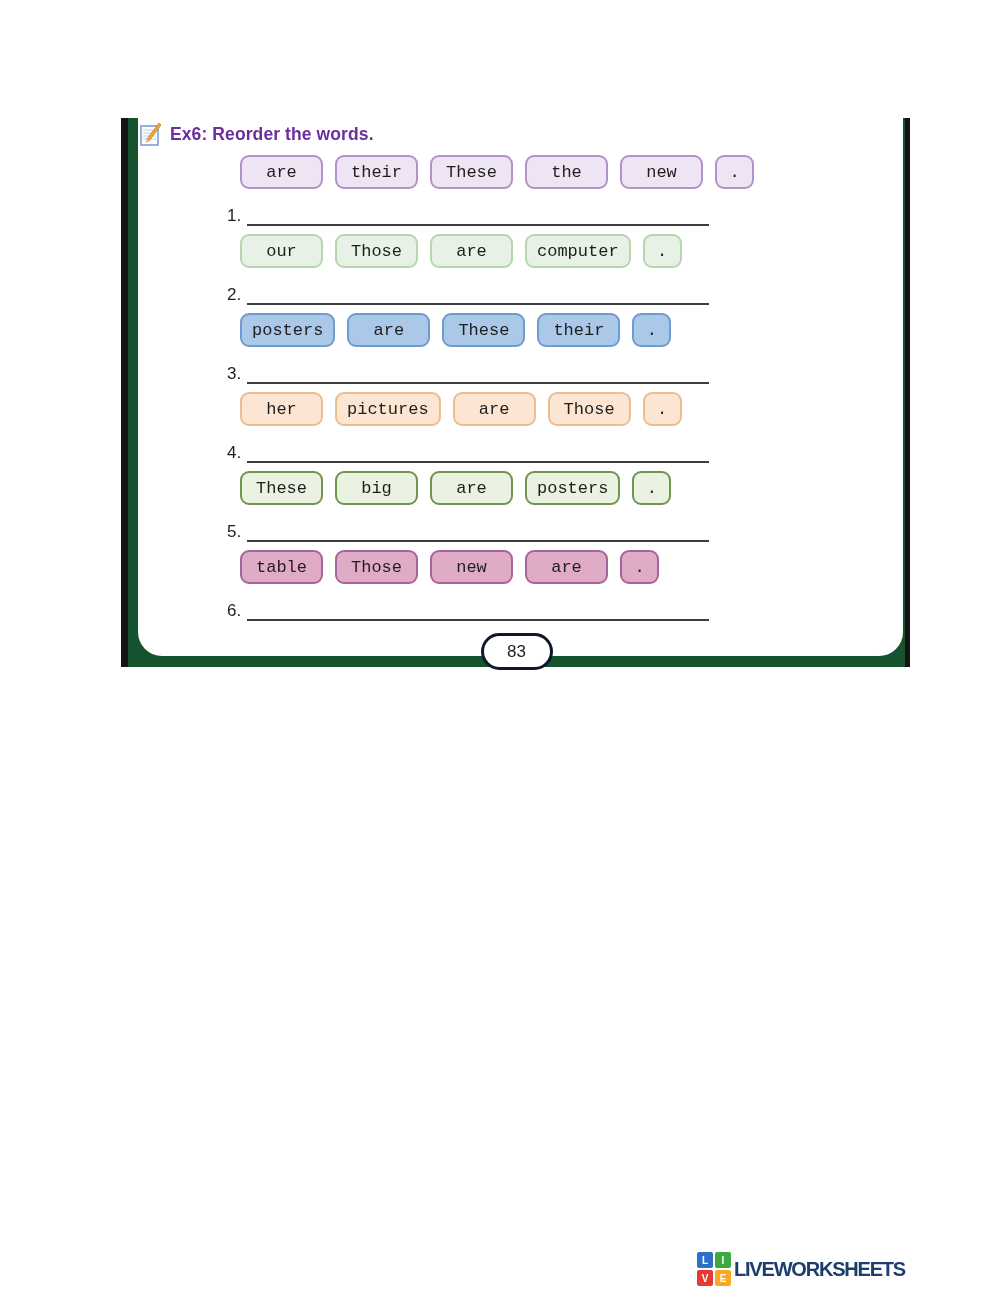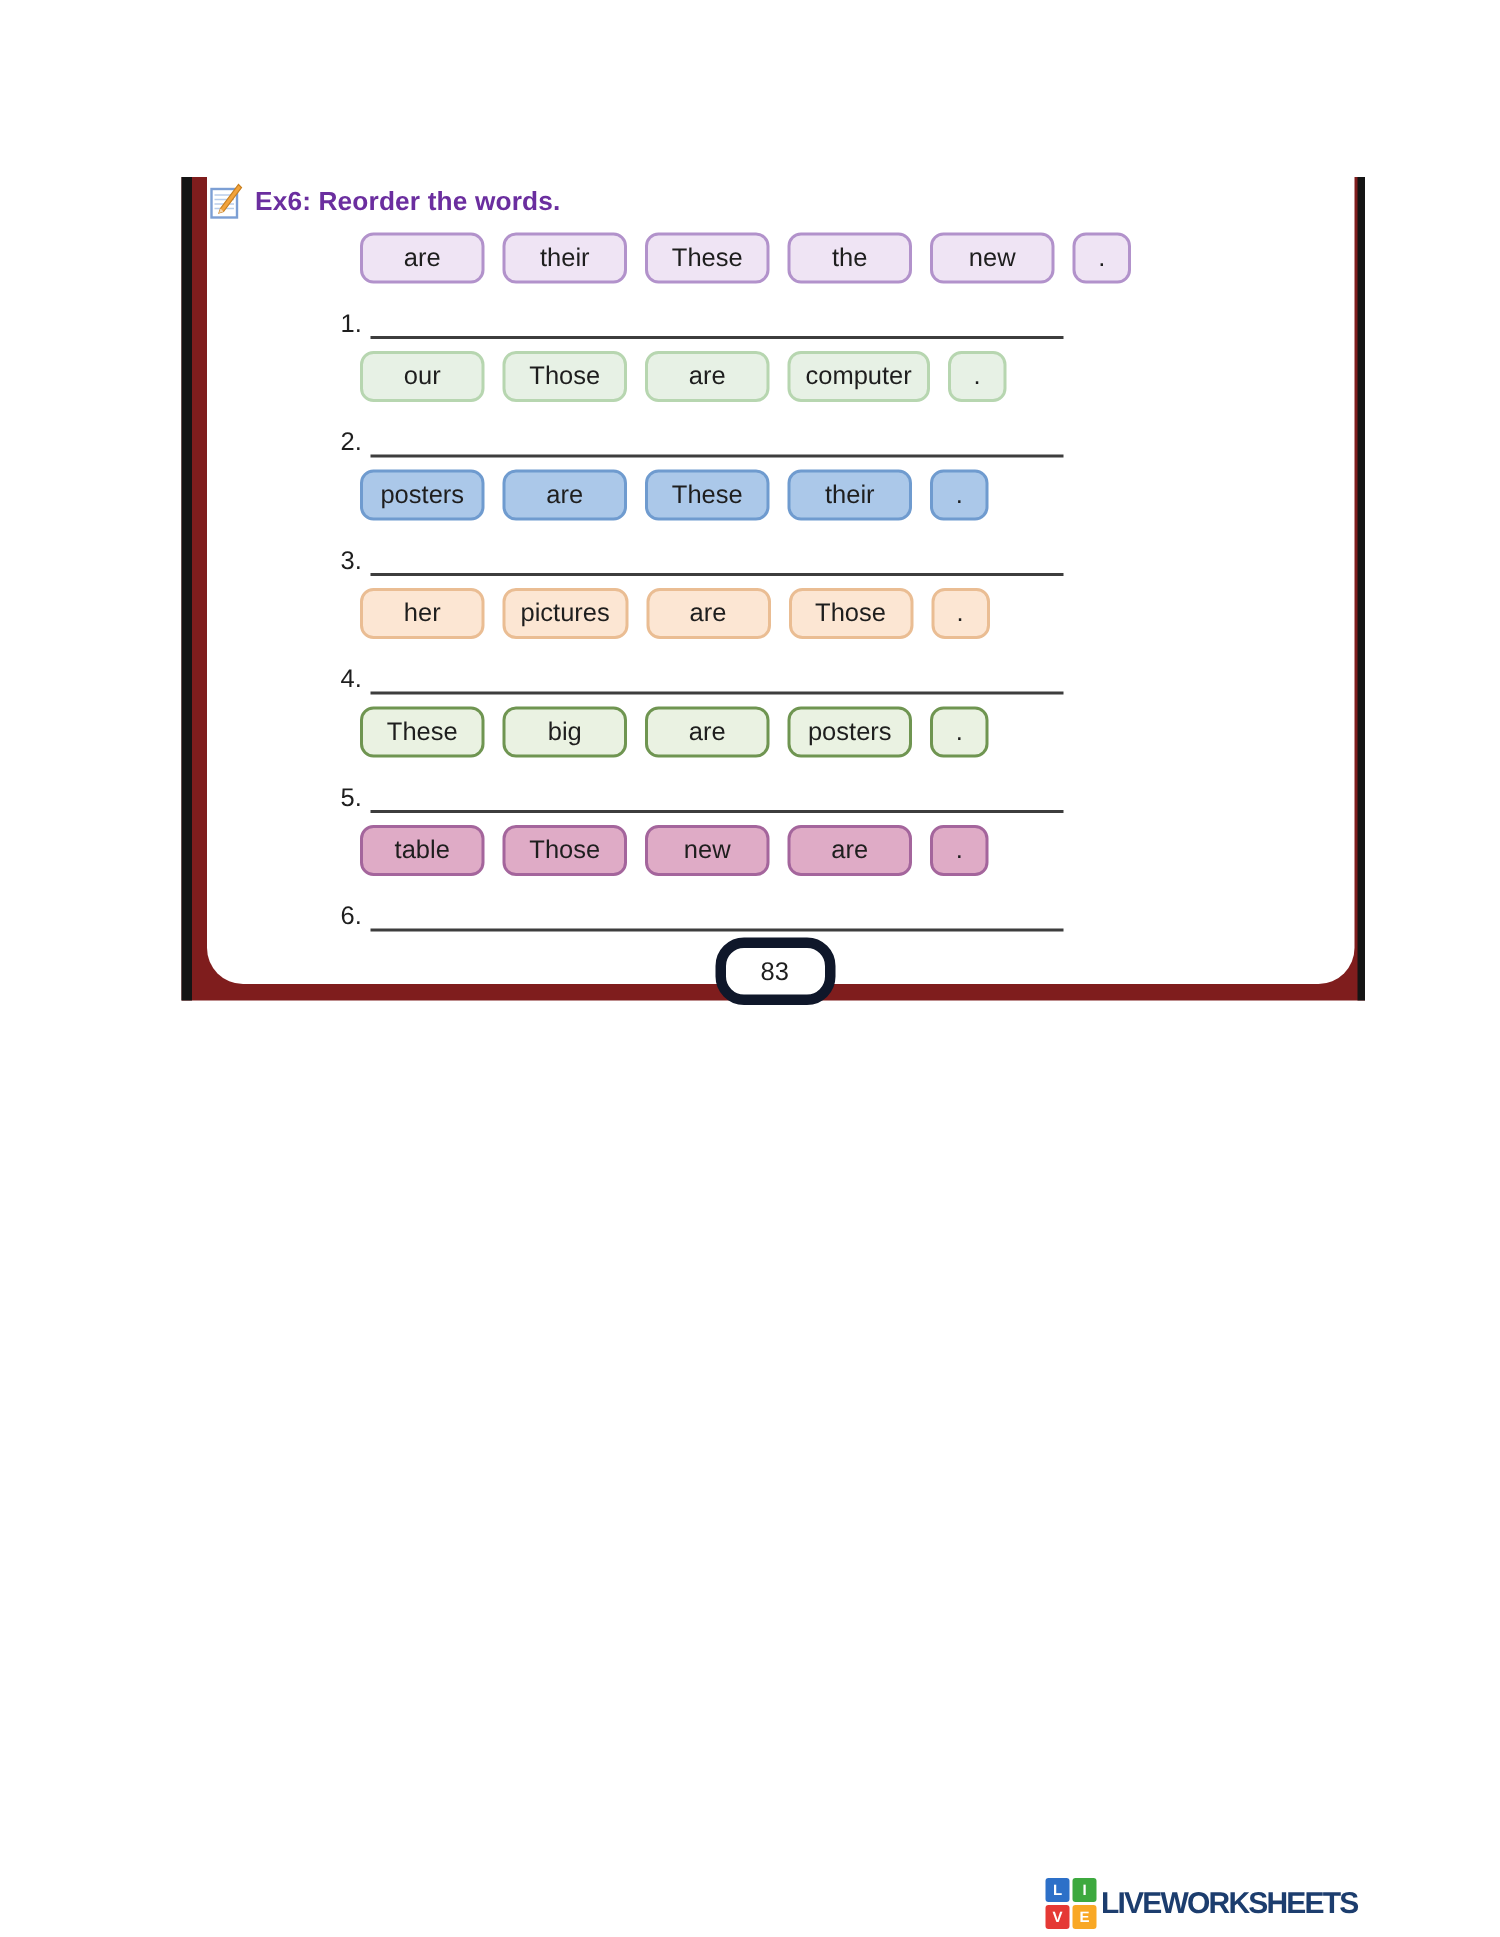--- a/index.html
+++ b/index.html
@@ -1,46 +1,46 @@
 <!DOCTYPE html>
 <html><head>
 <meta charset="utf-8">
 <style>
   html,body{margin:0;padding:0;background:#ffffff;}
   .canvas{position:relative;width:1000px;height:1291px;background:#ffffff;overflow:hidden;
           font-family:"Liberation Sans", sans-serif;}
 
   
   .frame{position:absolute;left:121px;top:118px;width:789px;height:549px;
-         background:#7f1d1d;box-sizing:border-box;
+         background:#14532d;box-sizing:border-box;
          border-left:7px solid #141414;border-right:5px solid #141414;}
   .page{position:absolute;left:10px;right:2px;top:0;bottom:11px;background:#ffffff;
         border-radius:0 0 24px 24px;z-index:1;overflow:hidden;}
 
   
   .title-row{display:flex;align-items:center;gap:6px;margin:3px 0 0 2px;height:26px;}
   .note-icon{width:24px;height:24px;display:inline-block;position:relative;flex:none;}
   .title{font-size:17.5px;font-weight:bold;color:#6b2e9f;letter-spacing:.1px;}
 
   
-  .tile-row{display:flex;gap:12px;margin:8px 0 0 102px;}
+  .tile-row{display:flex;gap:12px;margin:8px 0 0 102px;font-family:Liberation Mono, monospace;}
   .tile{box-sizing:border-box;min-width:83px;height:34px;padding:4px 10px;
         display:flex;align-items:center;justify-content:center;
         border:2px solid var(--border,#999);background:var(--fill,#eee);
         border-radius:9px;font-size:17px;color:#1e1e1e;}
   .tile.punct{min-width:39px;}
 
   
   .answer-row{display:flex;align-items:flex-end;margin:13px 0 0 89px;height:24px;}
   .num{font-size:17px;color:#1e1e1e;width:20px;flex:none;}
   .blank{width:462px;height:21px;border-bottom:2px solid #3d3d3d;flex:none;}
 
   
   .page-pill{position:absolute;left:50%;transform:translateX(-50%);bottom:-3px;z-index:3;
-             width:66px;height:31px;background:#ffffff;border:7px solid #0f172a;
+             width:66px;height:31px;background:#ffffff;border:3px solid #0f172a;
              border-radius:19px;display:flex;align-items:center;justify-content:center;
              font-size:17px;color:#1e1e1e;}
 
   
   .footer-logo{position:absolute;left:697px;top:1252px;display:flex;align-items:center;gap:3px;}
   .logo-grid{display:grid;grid-template-columns:16px 16px;grid-template-rows:16px 16px;
              gap:2px;flex:none;}
   .logo-sq{display:flex;align-items:center;justify-content:center;color:#fff;
            font-size:10px;font-weight:bold;border-radius:2px;}
   .logo-text{font-size:20px;font-weight:bold;color:#1c3d6e;letter-spacing:-1.2px;line-height:34px;}

